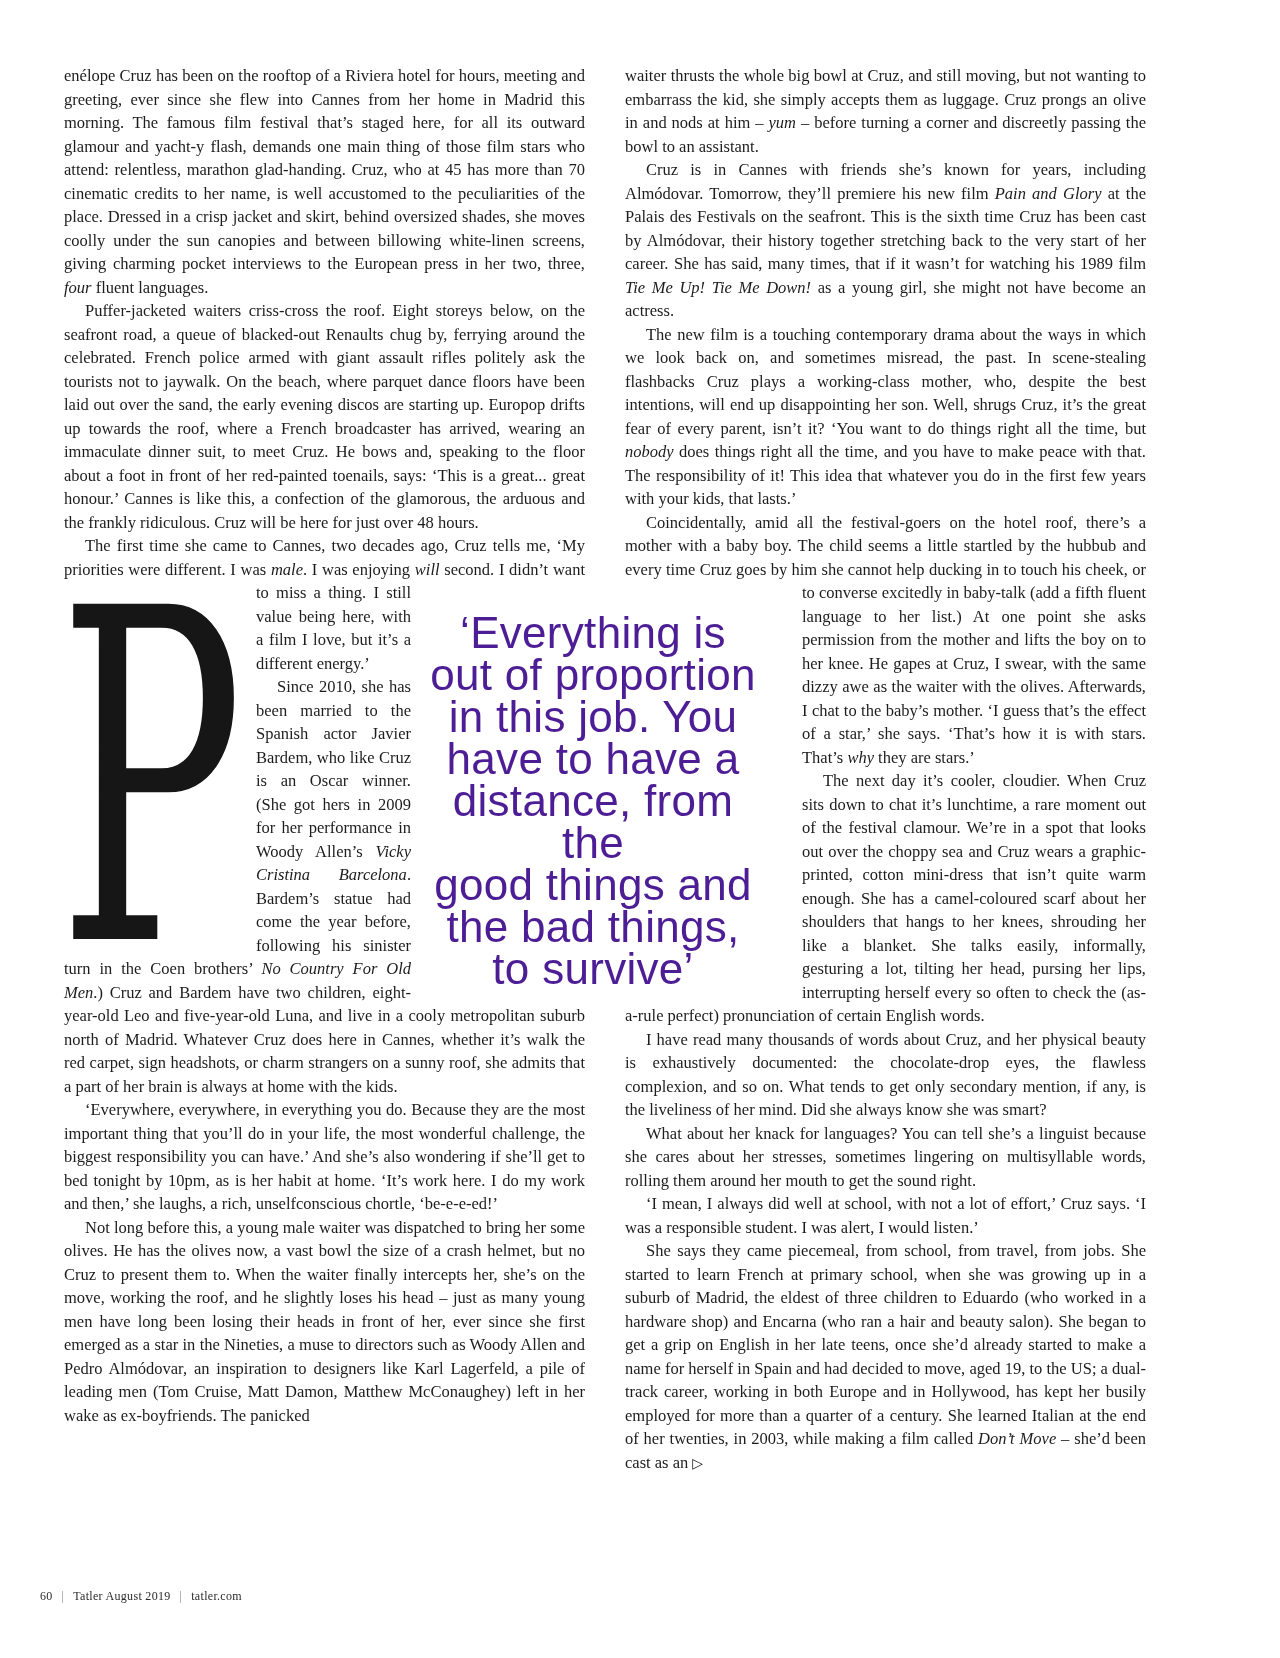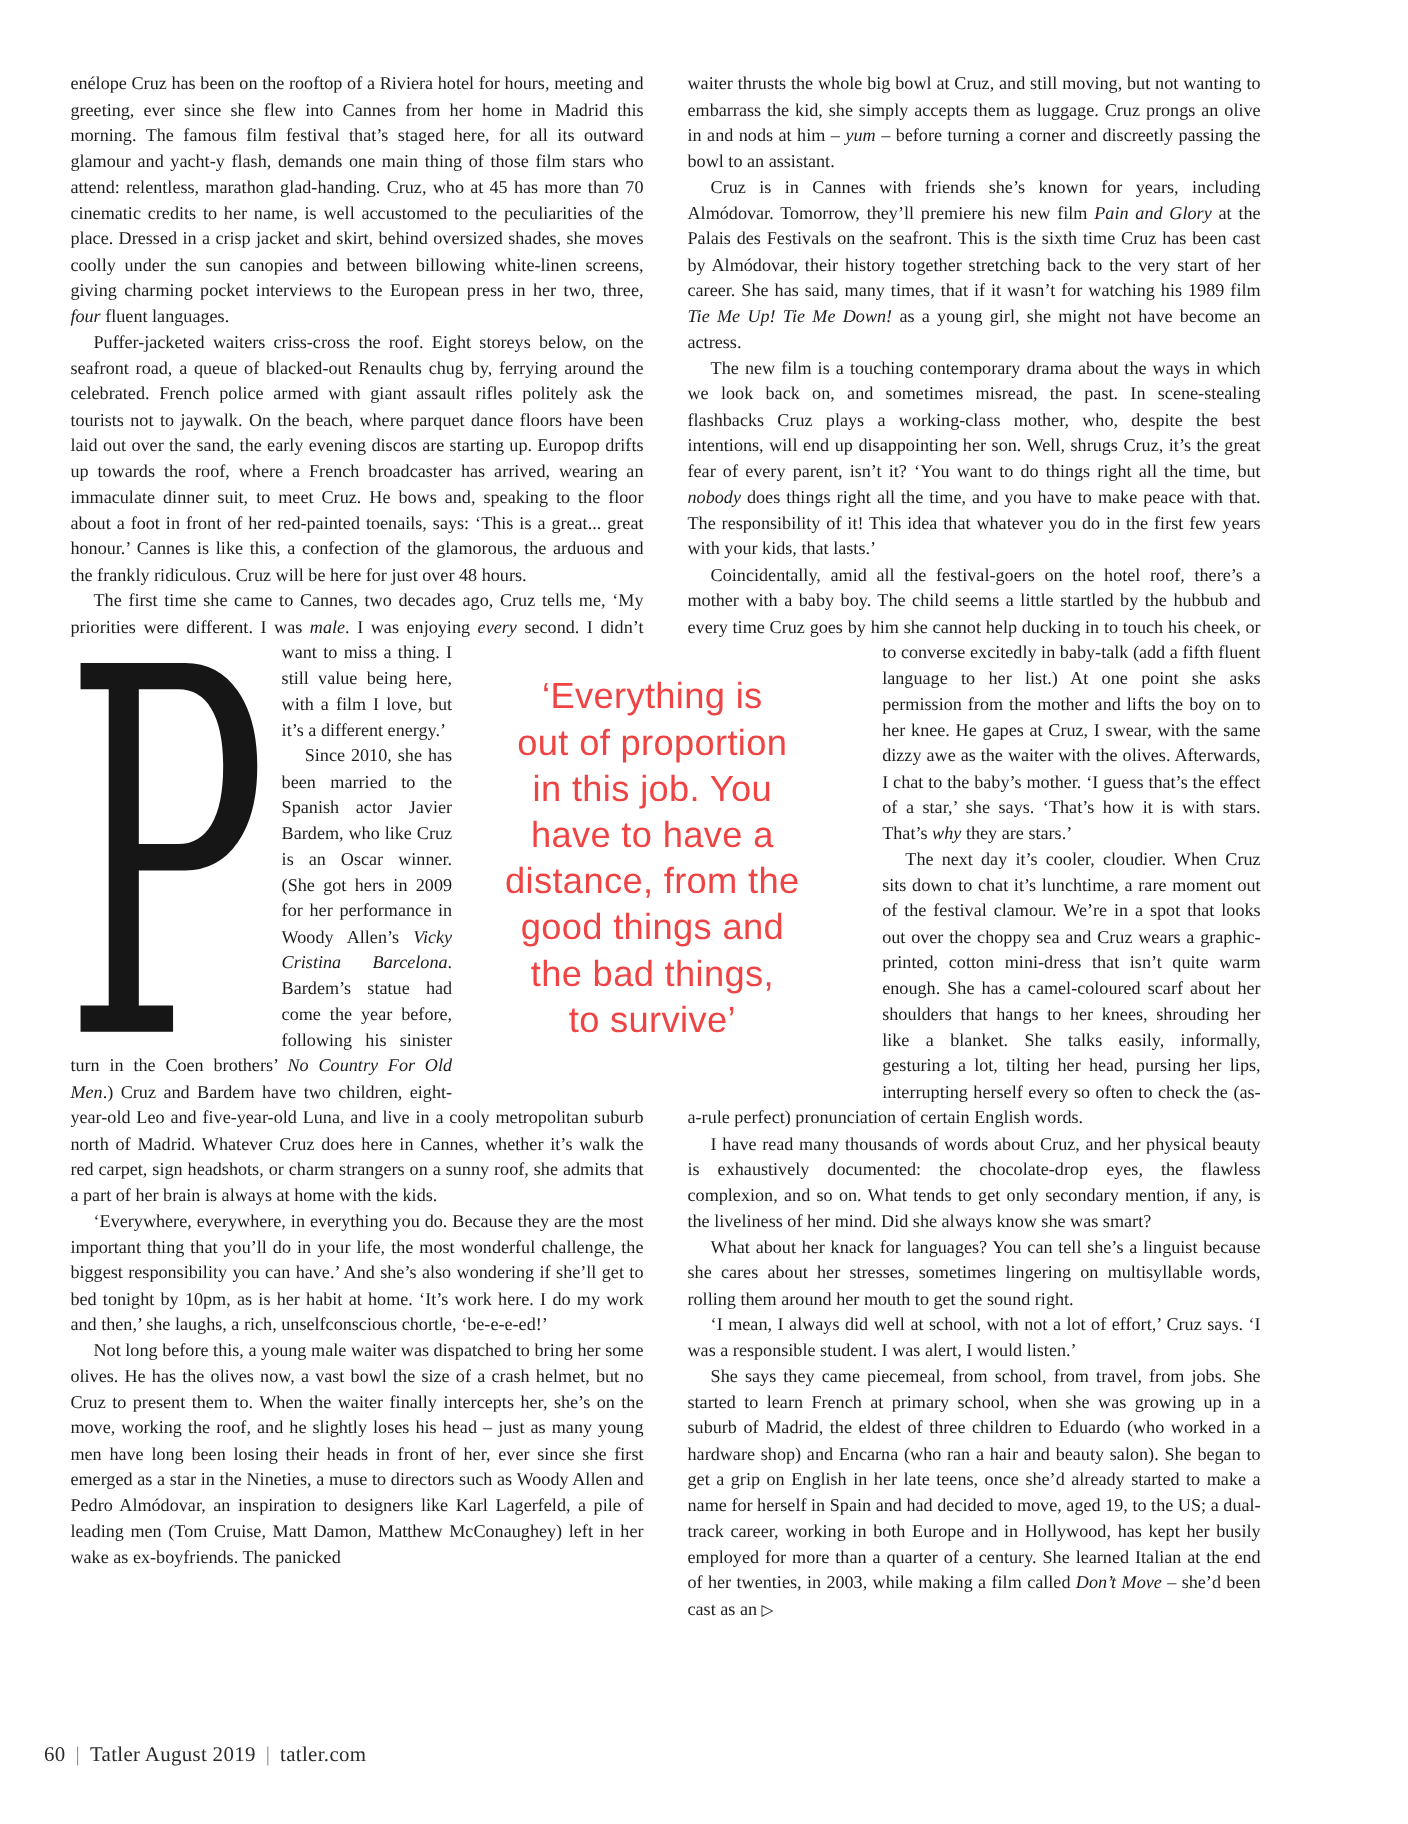--- a/index.html
+++ b/index.html
@@ -44,56 +44,56 @@
   .hole-r{float:right;clear:right;width:174px;height:377px;}
   .push-l{float:left;width:0;height:540px;}
   .hole-l{float:left;clear:left;width:177px;height:377px;}
 
   
   .pull-quote{
     position:absolute;
     left:423px;top:612px;width:340px;
     font-family:"Liberation Sans", sans-serif;
     font-weight:300;
-    font-size:33px;line-height:42px;
+    font-size:44px;line-height:42px;
     letter-spacing:0.3px;
-    color:#ef4444;
+    color:#4c1d95;
     text-align:center;
     white-space:pre-line;
   }
 
   
   .cont{
     font-family:"DejaVu Sans", sans-serif;
     font-size:14px;color:#1c1c1c;
   }
 
   
   .footer{
     position:absolute;left:40px;top:1586px;
-    font-size:19px;line-height:20px;
+    font-size:12px;line-height:20px;
     color:#2a2a2a;
     letter-spacing:0.3px;
   }
   .footer .sep{color:#8a8a8a;padding:0 9px;}
 </style>
 </head>
 <body>
 
 <div class="page">
 
   <div class="col col-left">
     <div class="push-r"></div>
     <div class="hole-r"></div>
 
     <p><span class="dcap">
           <span class="glyph">P</span>
         </span><span>enélope Cruz has been on the rooftop of a Riviera hotel for hours, meeting and greeting, ever since she flew into Cannes from her home in Madrid this morning. The famous film festival that’s staged here, for all its outward glamour and yacht-y flash, demands one main thing of those film stars who attend: relentless, marathon glad-handing. Cruz, who at 45 has more than 70 cinematic credits to her name, is well accustomed to the peculiarities of the place. Dressed in a crisp jacket and skirt, behind oversized shades, she moves coolly under the sun canopies and between billowing white-linen screens, giving charming pocket interviews to the European press in her two, three, <i>four</i> fluent languages.</span></p>
     <p class="ind"><span>Puffer-jacketed waiters criss-cross the roof. Eight storeys below, on the seafront road, a queue of blacked-out Renaults chug by, ferrying around the celebrated. French police armed with giant assault rifles politely ask the tourists not to jaywalk. On the beach, where parquet dance floors have been laid out over the sand, the early evening discos are starting up. Europop drifts up towards the roof, where a French broadcaster has arrived, wearing an immaculate dinner suit, to meet Cruz. He bows and, speaking to the floor about a foot in front of her red-painted toenails, says: ‘This is a great... great honour.’ Cannes is like this, a confection of the glamorous, the arduous and the frankly ridiculous. Cruz will be here for just over 48 hours.</span></p>
-    <p class="ind"><span>The first time she came to Cannes, two decades ago, Cruz tells me, ‘My priorities were different. I was <i>male</i>. I was enjoying <i>every</i> second. I didn’t want to miss a thing. I still value being here, with a film I love, but it’s a different energy.’</span></p>
+    <p class="ind"><span>The first time she came to Cannes, two decades ago, Cruz tells me, ‘My priorities were different. I was <i>male</i>. I was enjoying <i>will</i> second. I didn’t want to miss a thing. I still value being here, with a film I love, but it’s a different energy.’</span></p>
     <p class="ind"><span>Since 2010, she has been married to the Spanish actor Javier Bardem, who like Cruz is an Oscar winner. (She got hers in 2009 for her performance in Woody Allen’s <i>Vicky Cristina Barcelona</i>. Bardem’s statue had come the year before, following his sinister turn in the Coen brothers’ <i>No Country For Old Men</i>.) Cruz and Bardem have two children, eight-year-old Leo and five-year-old Luna, and live in a cooly metropolitan suburb north of Madrid. Whatever Cruz does here in Cannes, whether it’s walk the red carpet, sign headshots, or charm strangers on a sunny roof, she admits that a part of her brain is always at home with the kids.</span></p>
     <p class="ind"><span>‘Everywhere, everywhere, in everything you do. Because they are the most important thing that you’ll do in your life, the most wonderful challenge, the biggest responsibility you can have.’ And she’s also wondering if she’ll get to bed tonight by 10pm, as is her habit at home. ‘It’s work here. I do my work and then,’ she laughs, a rich, unselfconscious chortle, ‘be-e-e-ed!’</span></p>
     <p class="ind"><span>Not long before this, a young male waiter was dispatched to bring her some olives. He has the olives now, a vast bowl the size of a crash helmet, but no Cruz to present them to. When the waiter finally intercepts her, she’s on the move, working the roof, and he slightly loses his head – just as many young men have long been losing their heads in front of her, ever since she first emerged as a star in the Nineties, a muse to directors such as Woody Allen and Pedro Almódovar, an inspiration to designers like Karl Lagerfeld, a pile of leading men (Tom Cruise, Matt Damon, Matthew McConaughey) left in her wake as ex-boyfriends. The panicked</span></p>
   </div>
 
   <div class="col col-right">
     <div class="push-l"></div>
     <div class="hole-l"></div>
 
     <p><span>waiter thrusts the whole big bowl at Cruz, and still moving, but not wanting to embarrass the kid, she simply accepts them as luggage. Cruz prongs an olive in and nods at him – <i>yum</i> – before turning a corner and discreetly passing the bowl to an assistant.</span></p>

